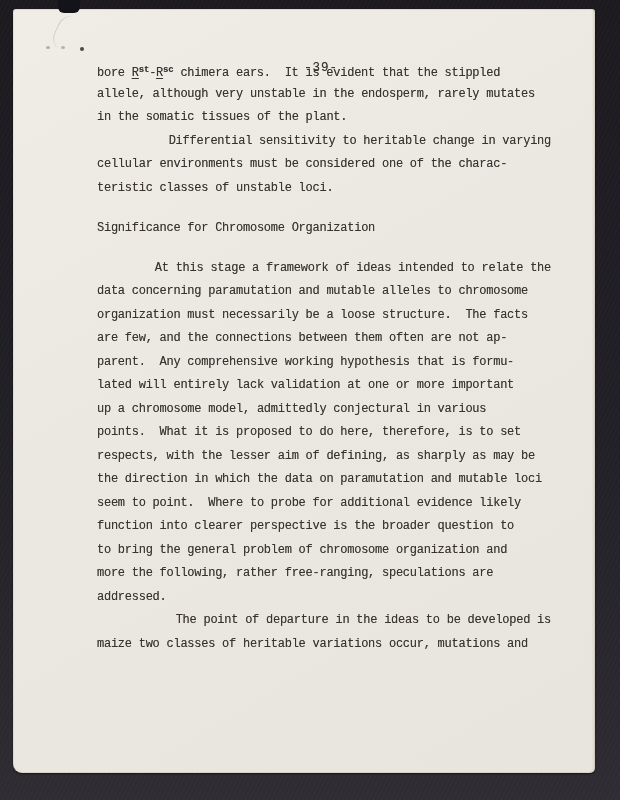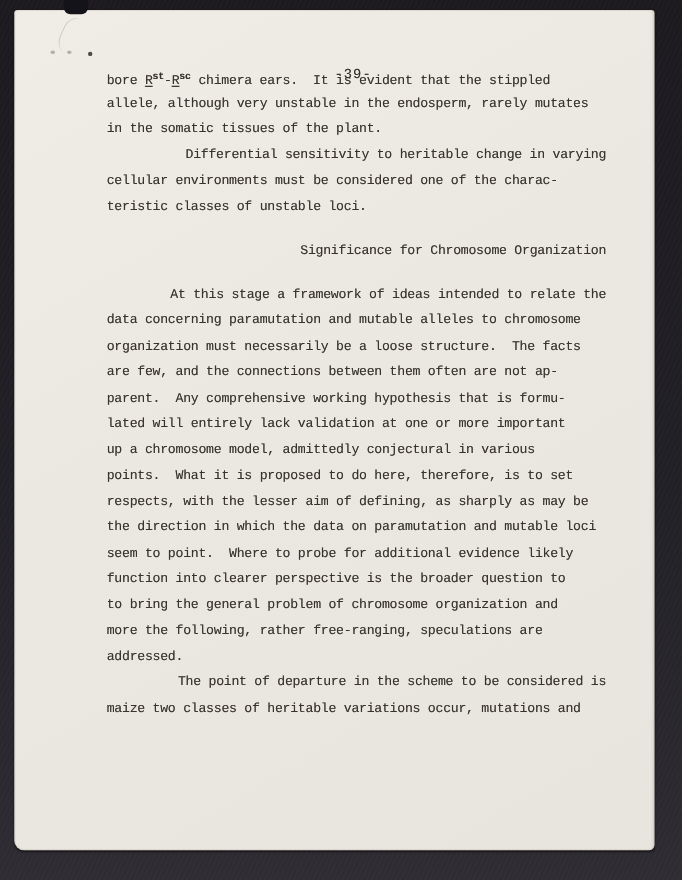--- a/index.html
+++ b/index.html
@@ -80,21 +80,21 @@
     line-height: 23.5px;
     color: #38342d;
     text-shadow: 0 0 0.6px rgba(56,52,45,0.5);
   }
   .line {
     white-space: pre;
     height: 23.5px;
   }
   .line.indent { text-indent: 34px; text-align: right; }
   .line.heading {
-    text-align: right;
+    text-align: left;
     text-indent: 0;
   }
   .blank-line { height: 16.5px; }
   .u { text-decoration: underline; text-underline-offset: 2px; }
   .sup {
     font-size: 9px;
     vertical-align: 4px;
     letter-spacing: -0.2px;
     font-weight: bold;
   }
@@ -130,16 +130,16 @@
       <div class="line"><span>lated will entirely lack validation at one or more important</span></div>
       <div class="line"><span>up a chromosome model, admittedly conjectural in various</span></div>
       <div class="line"><span>points.  What it is proposed to do here, therefore, is to set</span></div>
       <div class="line"><span>respects, with the lesser aim of defining, as sharply as may be</span></div>
       <div class="line"><span>the direction in which the data on paramutation and mutable loci</span></div>
       <div class="line"><span>seem to point.  Where to probe for additional evidence likely</span></div>
       <div class="line"><span>function into clearer perspective is the broader question to</span></div>
       <div class="line"><span>to bring the general problem of chromosome organization and</span></div>
       <div class="line"><span>more the following, rather free-ranging, speculations are</span></div>
       <div class="line"><span>addressed.</span></div>
-      <div class="line indent"><span>The point of departure in the scheme to be considered is</span></div>
+      <div class="line indent"><span>The point of departure in the ideas to be developed is</span></div>
       <div class="line"><span>maize two classes of heritable variations occur, mutations and</span></div>
     </div>
 </div>
 
 </body></html>

